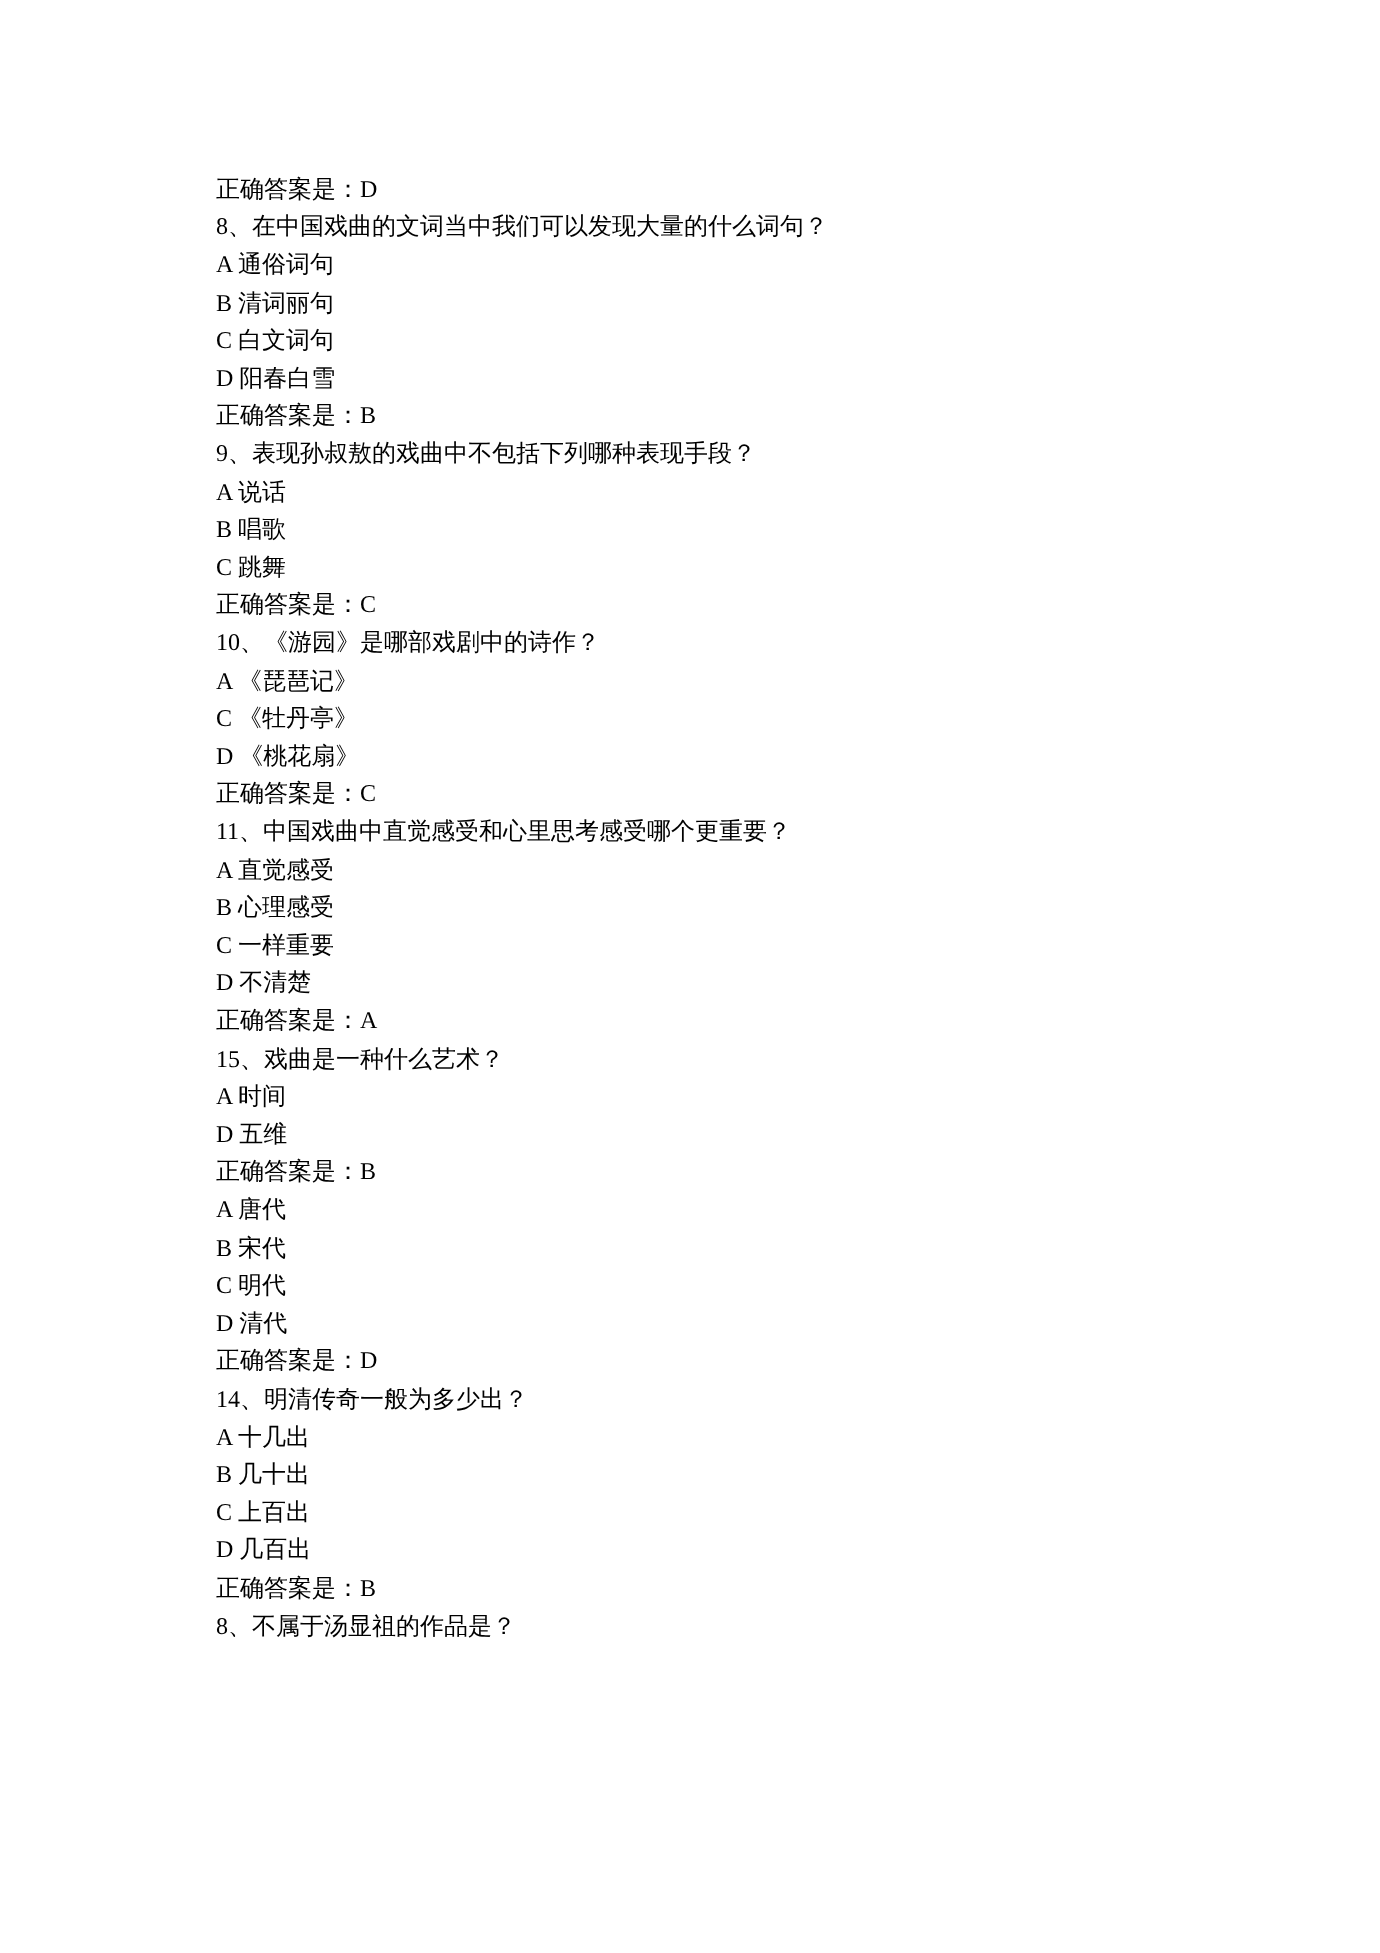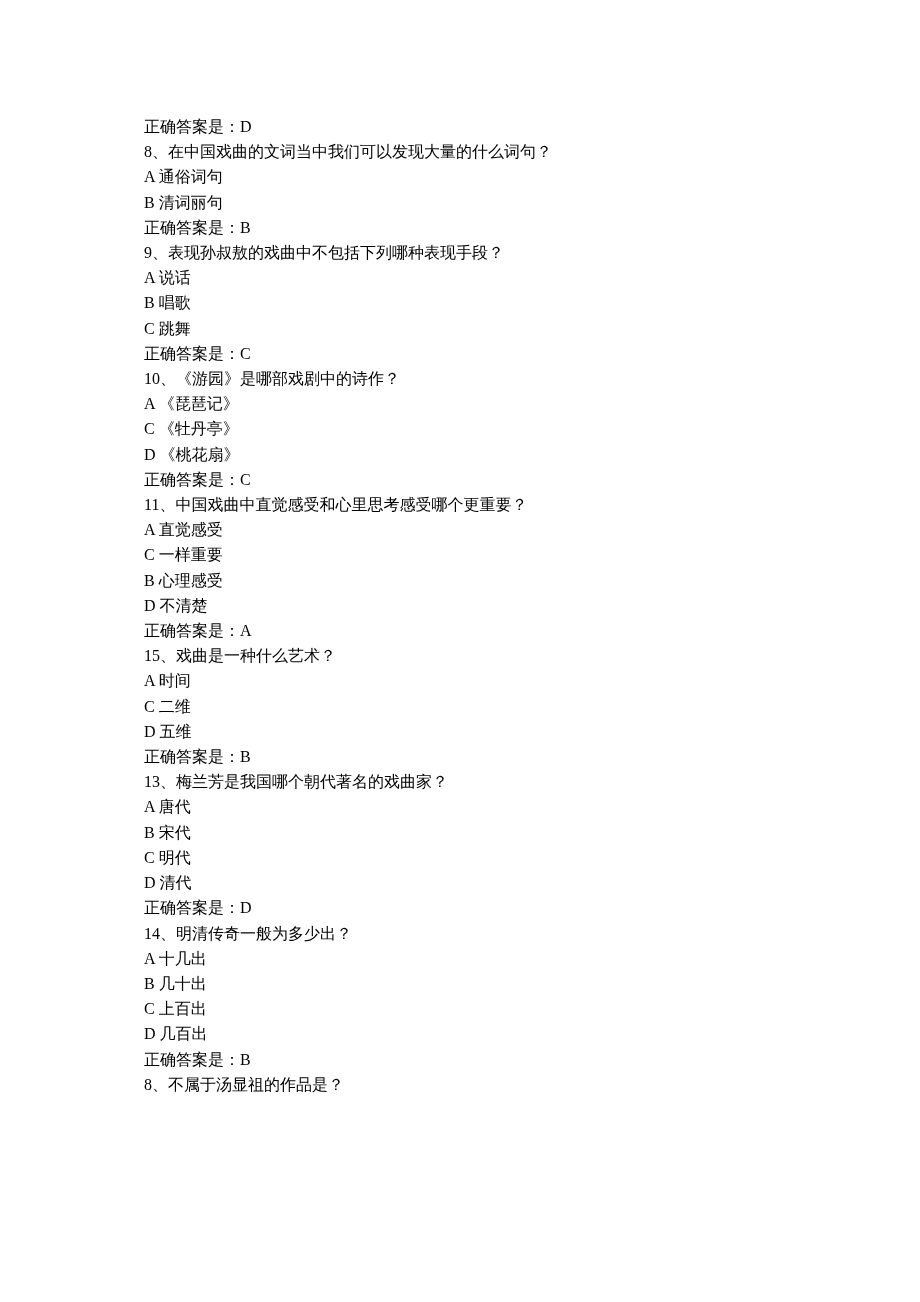--- a/index.html
+++ b/index.html
@@ -23,43 +23,43 @@
   }
 </style>
 </head>
 <body>
 
 <div class="page" id="page">
     <div class="line">正确答案是：D</div>
     <div class="line">8、在中国戏曲的文词当中我们可以发现大量的什么词句？</div>
     <div class="line">A 通俗词句</div>
     <div class="line">B 清词丽句</div>
+    <div class="line">C 白文词句</div>
+    <div class="line">D 阳春白雪</div>
     <div class="line">正确答案是：B</div>
     <div class="line">9、表现孙叔敖的戏曲中不包括下列哪种表现手段？</div>
     <div class="line">A 说话</div>
     <div class="line">B 唱歌</div>
     <div class="line">C 跳舞</div>
     <div class="line">正确答案是：C</div>
     <div class="line">10、《游园》是哪部戏剧中的诗作？</div>
     <div class="line">A 《琵琶记》</div>
     <div class="line">C 《牡丹亭》</div>
     <div class="line">D 《桃花扇》</div>
     <div class="line">正确答案是：C</div>
     <div class="line">11、中国戏曲中直觉感受和心里思考感受哪个更重要？</div>
     <div class="line">A 直觉感受</div>
+    <div class="line">B 心理感受</div>
     <div class="line">C 一样重要</div>
-    <div class="line">B 心理感受</div>
     <div class="line">D 不清楚</div>
     <div class="line">正确答案是：A</div>
     <div class="line">15、戏曲是一种什么艺术？</div>
     <div class="line">A 时间</div>
-    <div class="line">C 二维</div>
     <div class="line">D 五维</div>
     <div class="line">正确答案是：B</div>
-    <div class="line">13、梅兰芳是我国哪个朝代著名的戏曲家？</div>
     <div class="line">A 唐代</div>
     <div class="line">B 宋代</div>
     <div class="line">C 明代</div>
     <div class="line">D 清代</div>
     <div class="line">正确答案是：D</div>
     <div class="line">14、明清传奇一般为多少出？</div>
     <div class="line">A 十几出</div>
     <div class="line">B 几十出</div>
     <div class="line">C 上百出</div>
     <div class="line">D 几百出</div>

